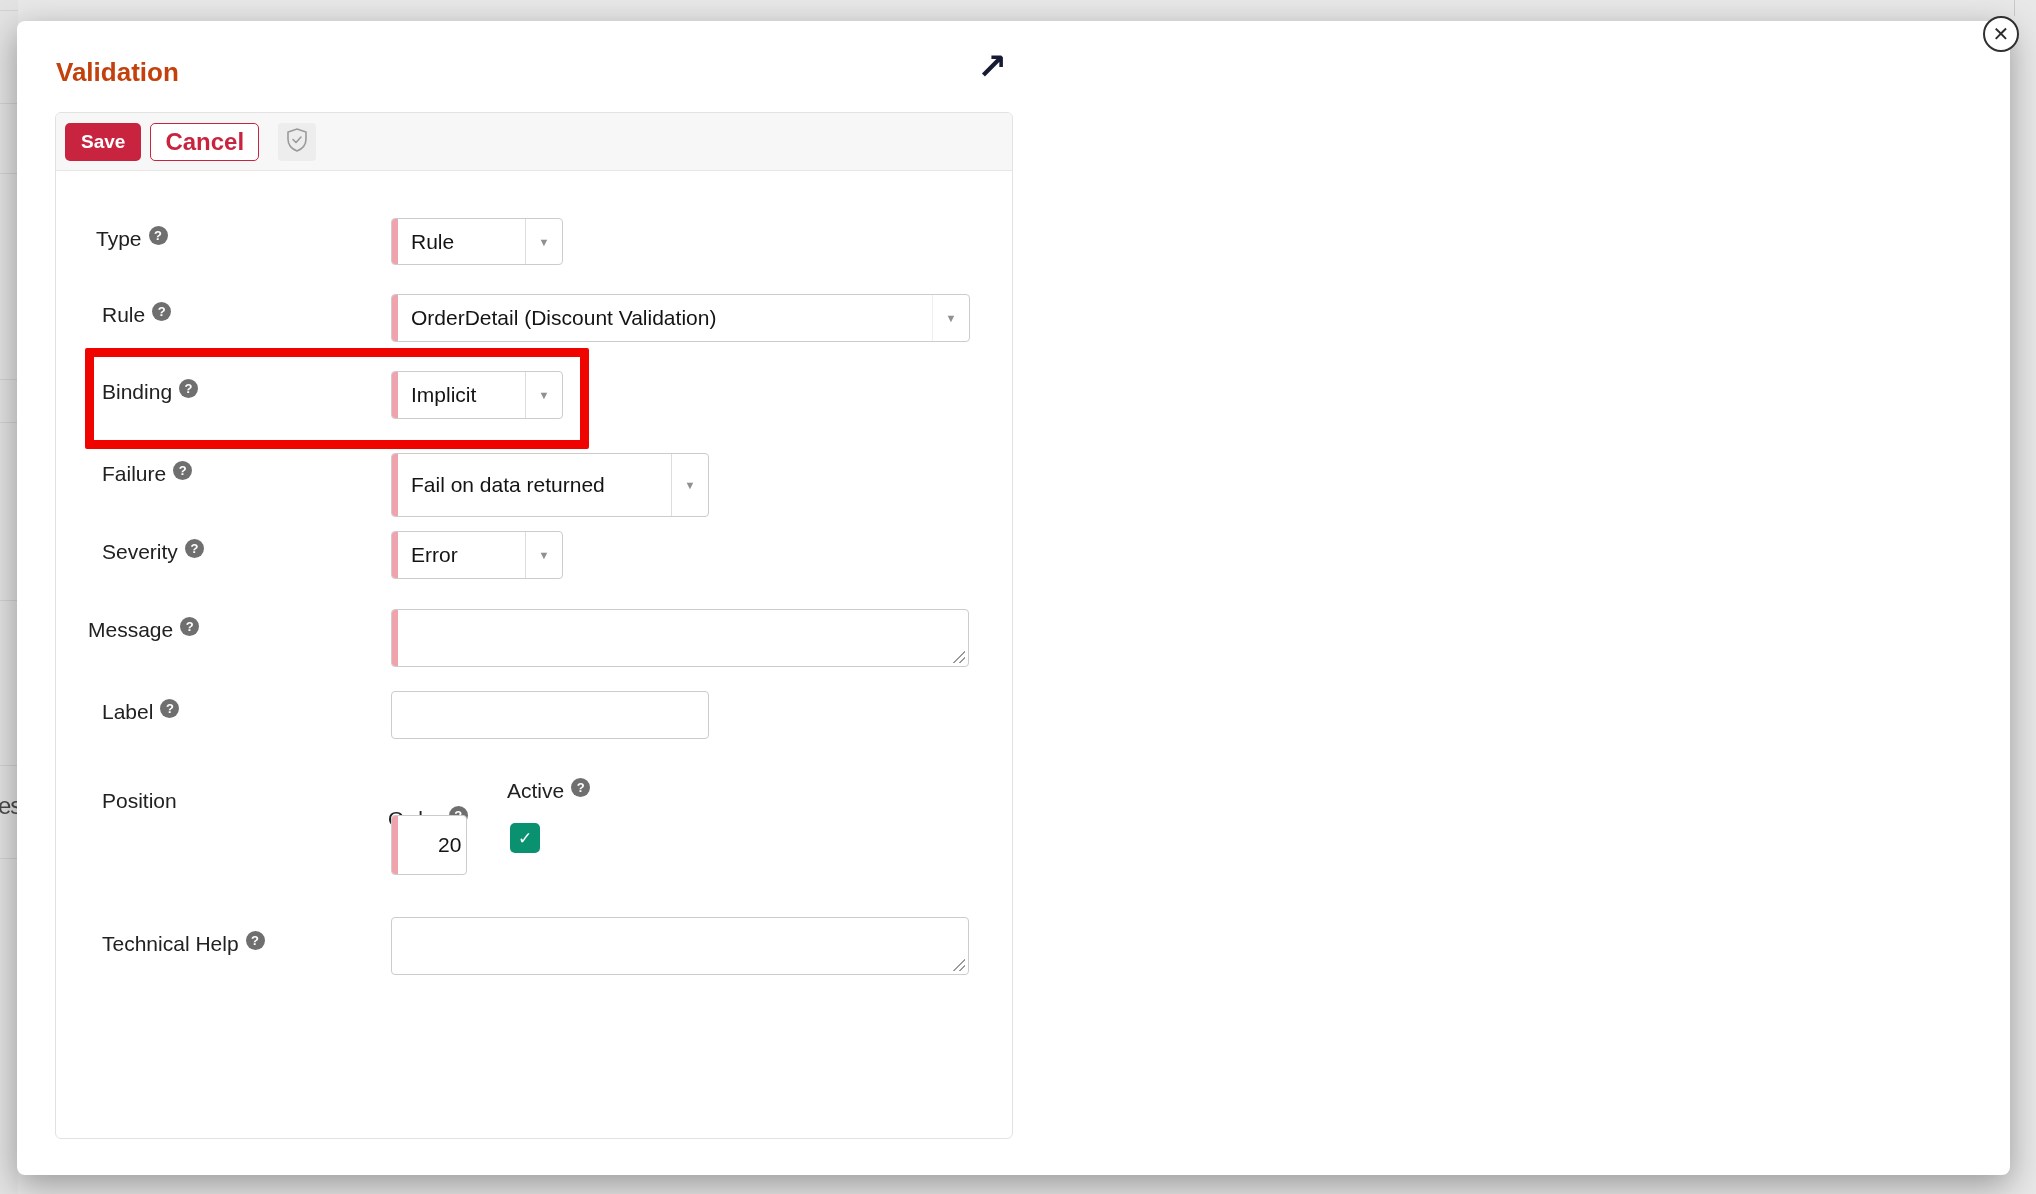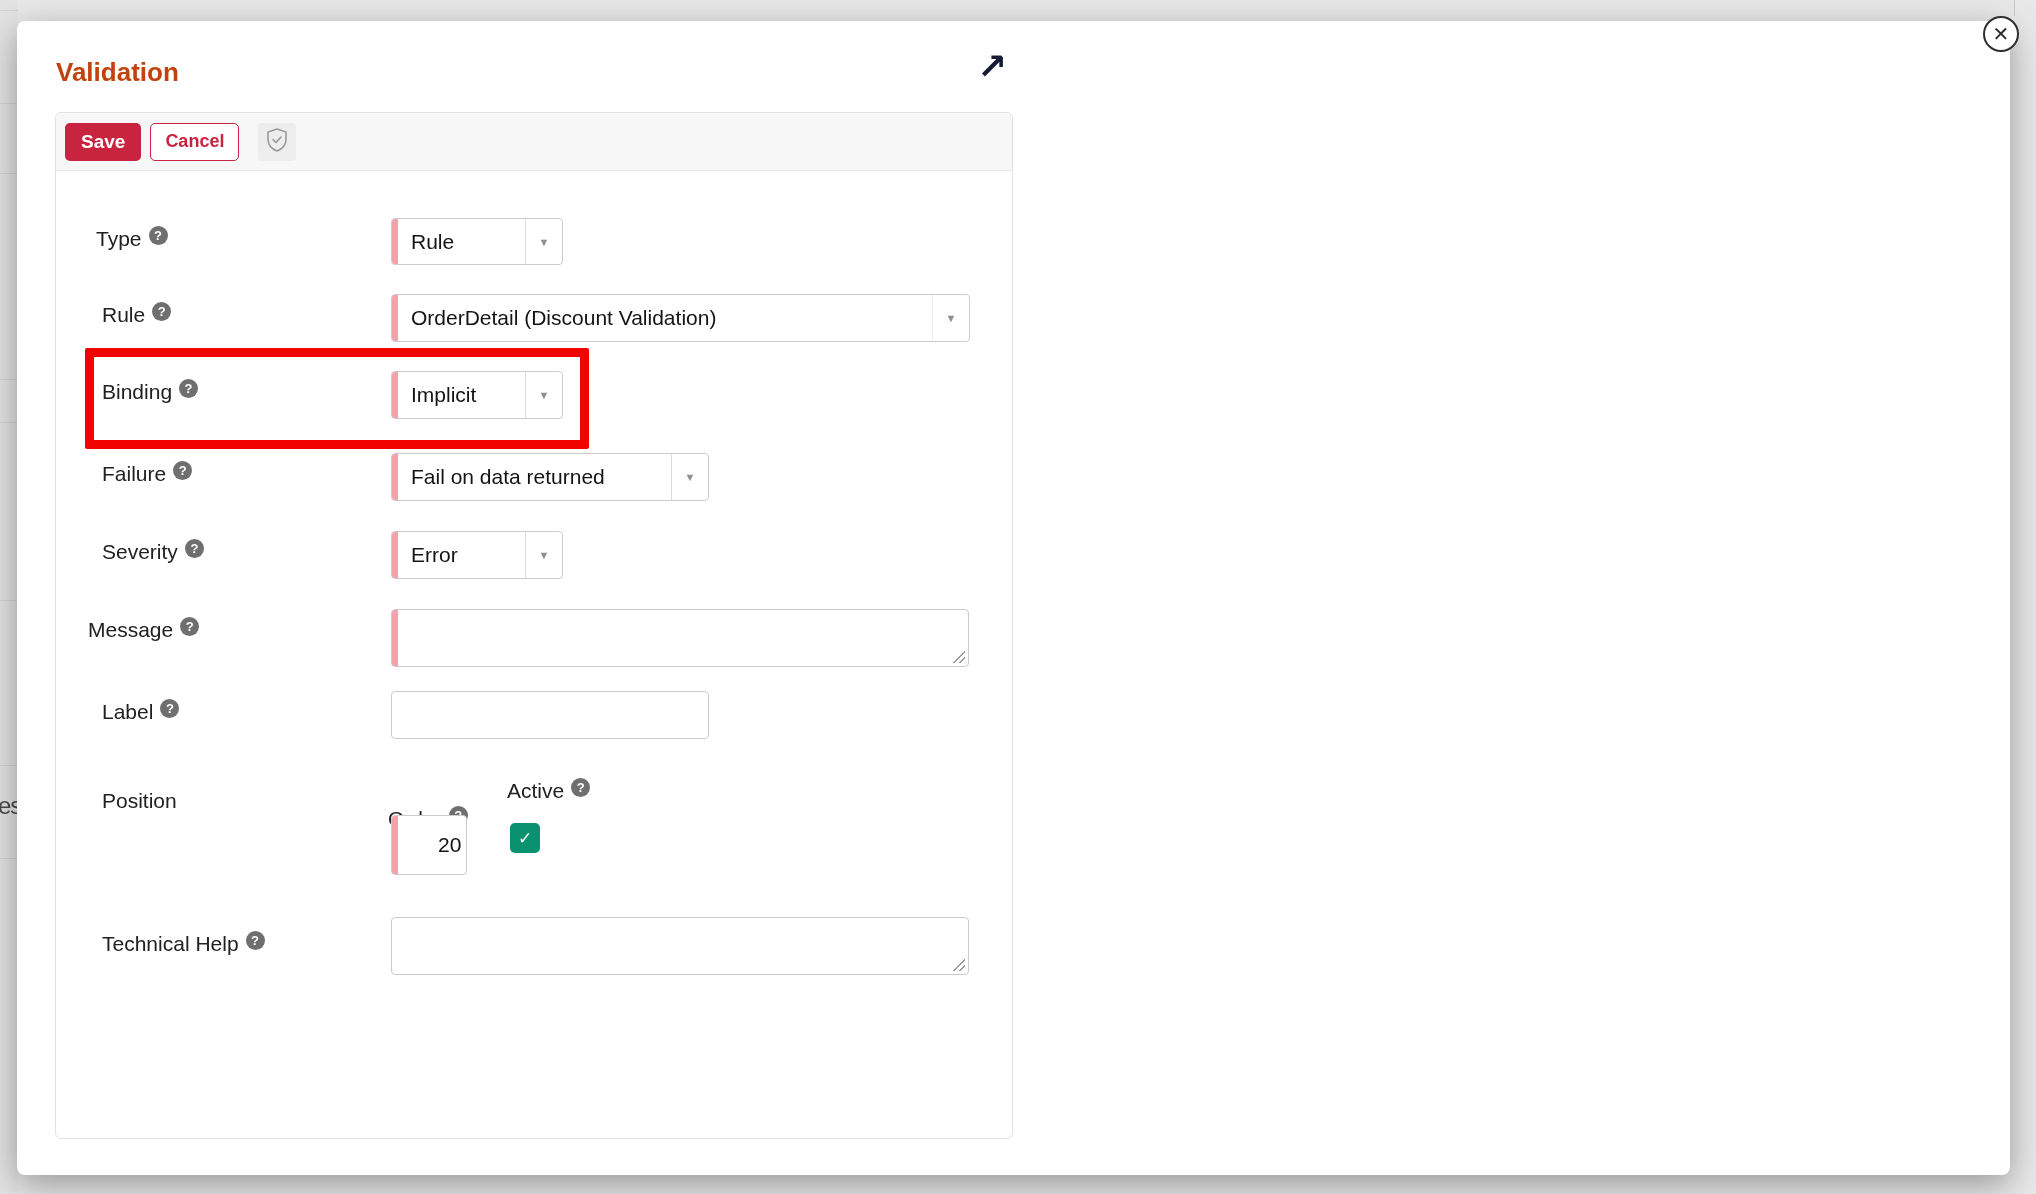--- a/index.html
+++ b/index.html
@@ -23,21 +23,21 @@
                font-size:20px; font-weight:700; color:#2b2b2b; cursor:pointer; z-index:5; }
 
   
   .form-panel { position:absolute; left:38px; top:91px; width:958px; height:1027px;
                 border:1px solid #e2e2e2; border-radius:6px; background:#ffffff;padding-left:9px; }
   .toolbar { position:absolute; left:0; top:0; width:956px; height:58px; background:#f7f7f7;
              border-bottom:1px solid #e7e7e7; border-radius:6px 6px 0 0;
              display:flex; align-items:center; padding-left:9px; }
   .btn-save { height:38px; padding:0 16px; background:#c9243f; color:#ffffff; font-size:19px; font-weight:600;
               border:none; border-radius:5px; cursor:pointer; font-family:inherit; }
-  .btn-cancel { height:38px; margin-left:9px; padding:0 14px; background:#ffffff; color:#c9243f; font-size:18px; font-weight:600;
+  .btn-cancel { height:38px; margin-left:9px; padding:0 14px; background:#ffffff; color:#c9243f; font-size:24px; font-weight:600;
                 border:1.5px solid #c9243f; border-radius:5px; cursor:pointer; font-family:inherit; }
   .btn-shield { width:38px; height:38px; margin-left:19px; background:#ededed; border:none; border-radius:4px;
                 display:flex; align-items:center; justify-content:center; cursor:pointer; }
 
   
   .flabel { position:absolute; font-size:21px; color:#212121; white-space:nowrap; }
   .help { display:inline-block; width:19px; height:19px; border-radius:50%; background:#6f6f6f; color:#ffffff;
           font-size:13px; font-weight:700; text-align:center; line-height:19px; vertical-align:6px; margin-left:7px; }
 
   .selectbox { position:absolute; background:#ffffff; border:1px solid #cccccc; border-radius:4px;
@@ -131,21 +131,21 @@
       <span class="accent"></span>
       <span class="sel-value">Implicit</span>
       <span class="arrowbox">
           <span>▼</span>
         </span>
     </div>
 
     <div class="flabel" style="left:46px; top:348px">
       <span>Failure</span><span class="help">?</span>
     </div>
-    <div class="selectbox" style="left:335px; top:340px; width:318px; height:48px">
+    <div class="selectbox" style="left:335px; top:340px; width:318px; height:64px">
       <span class="accent"></span>
       <span class="sel-value">Fail on data returned</span>
       <span class="arrowbox">
           <span>▼</span>
         </span>
     </div>
 
     <div class="flabel" style="left:46px; top:426px">
       <span>Severity</span><span class="help">?</span>
     </div>

